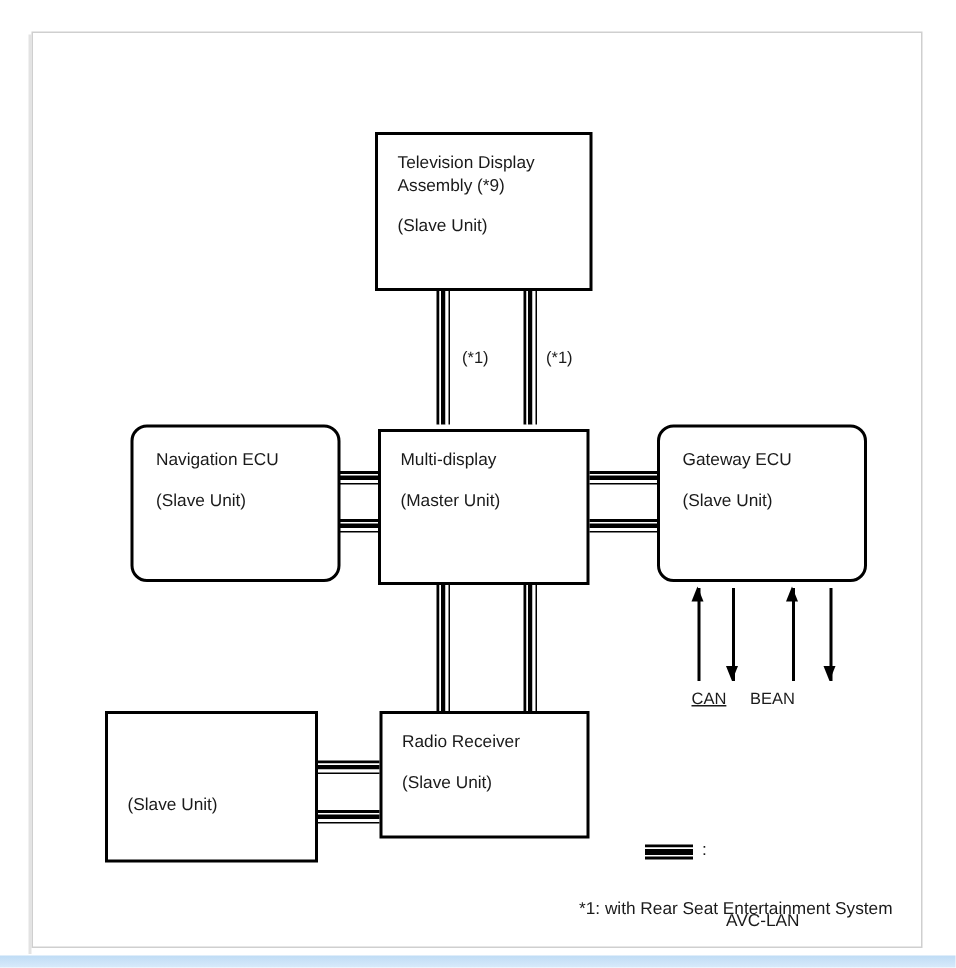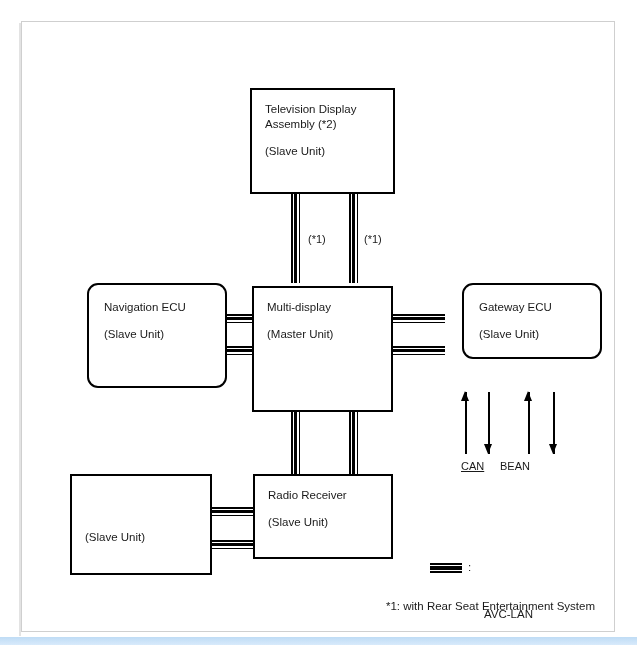--- a/index.html
+++ b/index.html
@@ -239,35 +239,35 @@
     <div class="bus-h" style="left:205px; top:540px; width:56px; height:9px;">
       <div class="s-thin"></div>
       <div class="s-gap"></div>
       <div class="s-thick"></div>
       <div class="s-gap"></div>
       <div class="s-thin"></div>
     </div>
 
     <div class="box" style="left:250px; top:88px; width:145px; height:106px;">
       <div class="box-text" style="left:13px; top:12px;">Television Display
-Assembly  (*2)</div>
+Assembly  (*9)</div>
       <div class="box-text" style="left:13px; top:54px;">(Slave Unit)</div>
     </div>
 
     <div class="box rounded" style="left:70px; top:283px; width:140px; height:105px;margin-left:17px;">
       <div class="box-text" style="left:15px; top:15px;">Navigation ECU</div>
       <div class="box-text" style="left:15px; top:42px;">(Slave Unit)</div>
     </div>
 
-    <div class="box" style="left:252px; top:286px; width:141px; height:126px;">
+    <div class="box" style="left:252px; top:286px; width:141px; height:104px;">
       <div class="box-text" style="left:13px; top:12px;">Multi-display</div>
       <div class="box-text" style="left:13px; top:39px;">(Master Unit)</div>
     </div>
 
-    <div class="box rounded" style="left:462px; top:283px; width:140px; height:76px;">
+    <div class="box rounded" style="left:438px; top:283px; width:140px; height:105px;">
       <div class="box-text" style="left:15px; top:15px;">Gateway ECU</div>
       <div class="box-text" style="left:15px; top:42px;">(Slave Unit)</div>
     </div>
 
     <div class="box" style="left:70px; top:474px; width:142px; height:101px;">
       <div class="box-text" style="left:13px; top:54px;">(Slave Unit)</div>
     </div>
 
     <div class="box" style="left:253px; top:474px; width:140px; height:85px;">
       <div class="box-text" style="left:13px; top:12px;">Radio Receiver</div>

